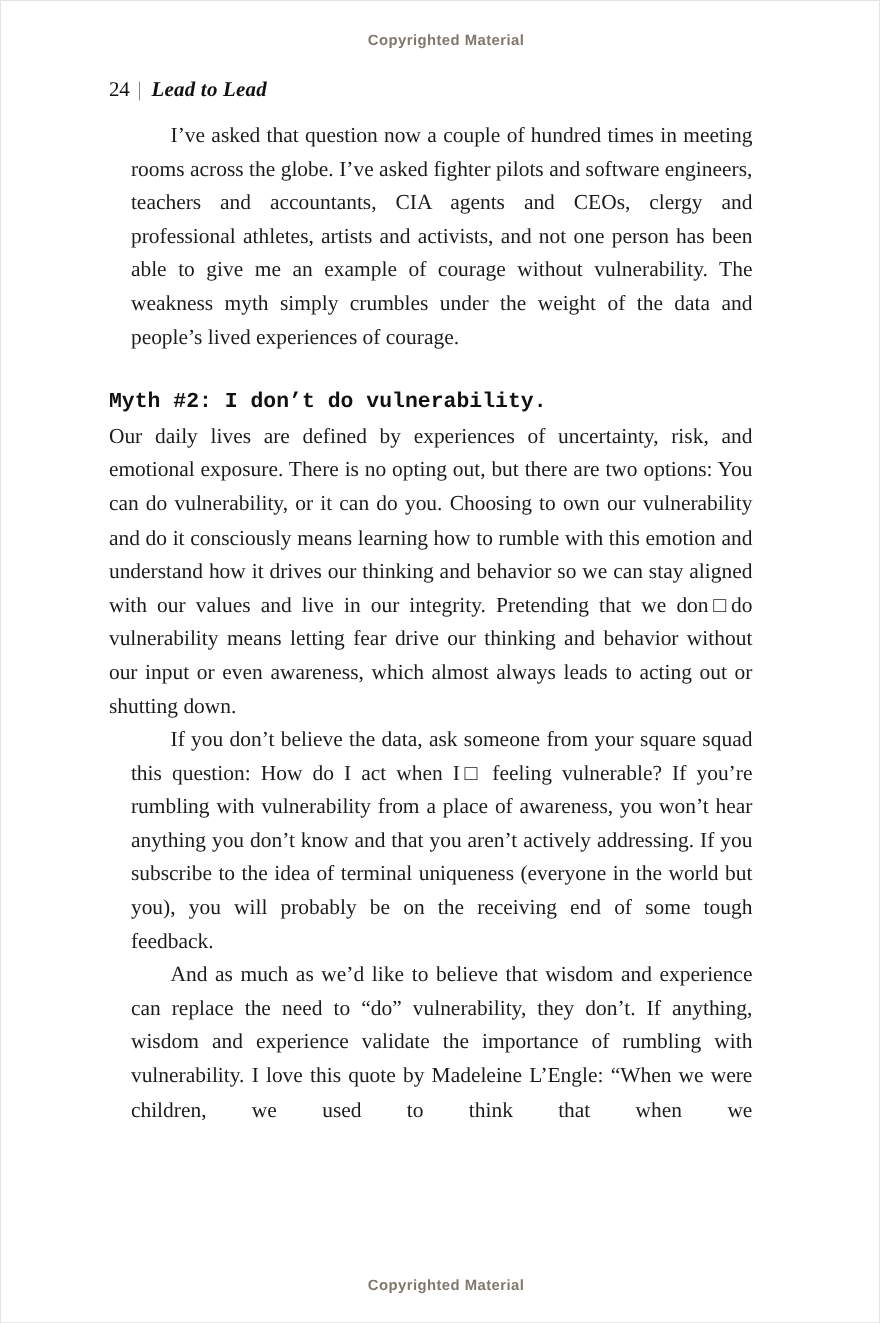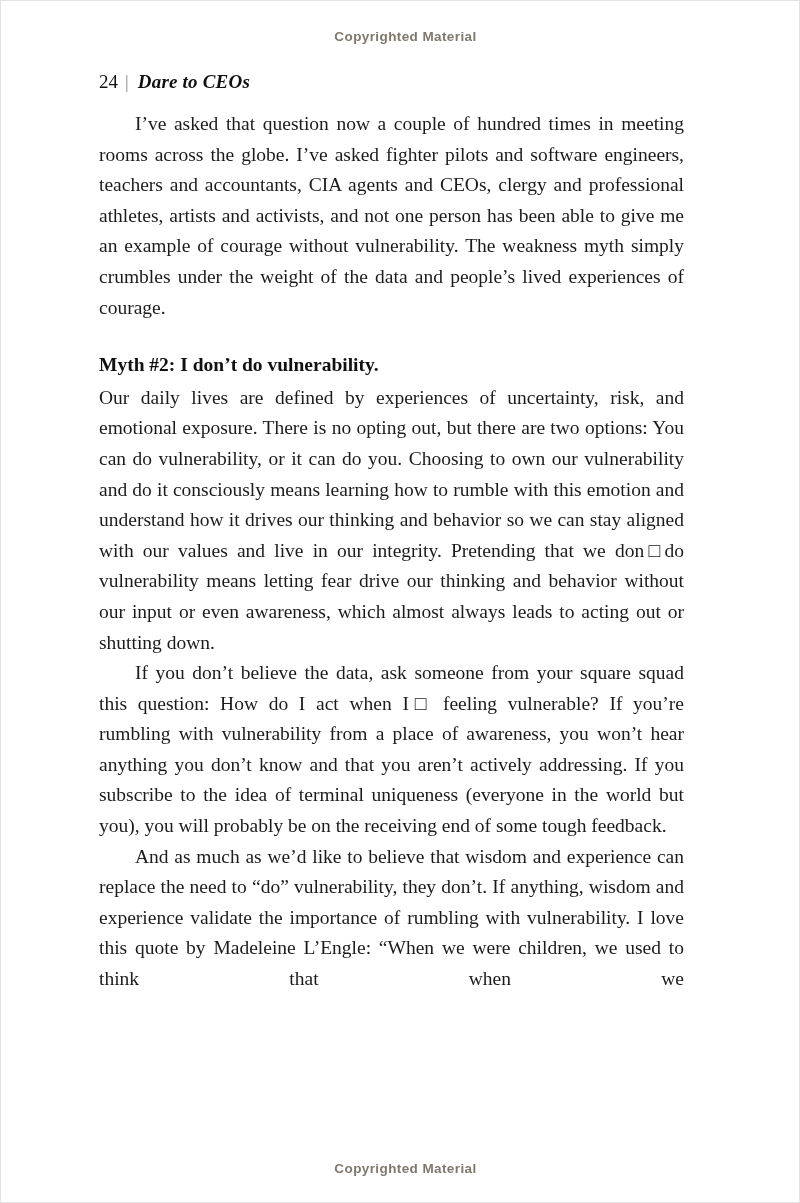--- a/index.html
+++ b/index.html
@@ -60,43 +60,44 @@
     letter-spacing: 0.2px;
   }
 
   .para {
     margin: 0;
     font-size: 19.5px;
     line-height: 30.6px;
     text-align: justify;
     color: #1b1b1b;
   }
-  .para.indent { text-indent: 36px; }
+  .para.indent { text-indent: 36px; margin-left: 20px; }
   .para.justify-last { text-align-last: justify; }
   .italic { }
 
   .heading {
     margin: 27px 0 2px 0;
     font-size: 19.5px;
     line-height: 30.6px;
     font-weight: 700;
     color: #111111;
+    font-family: Liberation Mono, monospace;
   }
 </style>
 </head>
 <body>
 
 <div class="page">
 
   <div class="copyright top">Copyrighted Material</div>
 
   <div class="content">
 
     <div class="running-header">
-      <span class="pagenum">24</span><span class="sep">|</span><span class="booktitle">Dare to CEOs</span>
+      <span class="pagenum">24</span><span class="sep">|</span><span class="booktitle">Lead to Lead</span>
     </div>
 
     <p class="para indent"><span>I’ve asked that question now a couple of hundred times in meeting rooms across the globe. I’ve asked fighter pilots and software engineers, teachers and accountants, CIA agents and CEOs, clergy and professional athletes, artists and activists, and not one person has been able to give me an example of courage without vulnerability. The weakness myth simply crumbles under the weight of the data and people’s lived experiences of courage.</span></p>
 
     <h2 class="heading">Myth #2: I don’t do vulnerability.</h2>
 
     <p class="para"><span>Our daily lives are defined by experiences of uncertainty, risk, and emotional exposure. There is no opting out, but there are two options: You can do vulnerability, or it can do you. Choosing to own our vulnerability and </span><span class="italic">do it</span><span> consciously means learning how to rumble with this emotion and understand how it drives our thinking and behavior so we can stay aligned with our values and live in our integrity. Pretending that we </span><span class="italic">don□do vulnerability</span><span> means letting fear drive our thinking and behavior without our input or even awareness, which almost always leads to acting out or shutting down.</span></p>
 
     <p class="para indent"><span>If you don’t believe the data, ask someone from your square squad this question: </span><span class="italic">How do I act when I□ feeling vulnerable?</span><span> If you’re rumbling with vulnerability from a place of awareness, you won’t hear anything you don’t know and that you aren’t actively addressing. If you subscribe to the idea of terminal uniqueness (everyone in the world </span><span class="italic">but you</span><span>), you will probably be on the receiving end of some tough feedback.</span></p>
 

